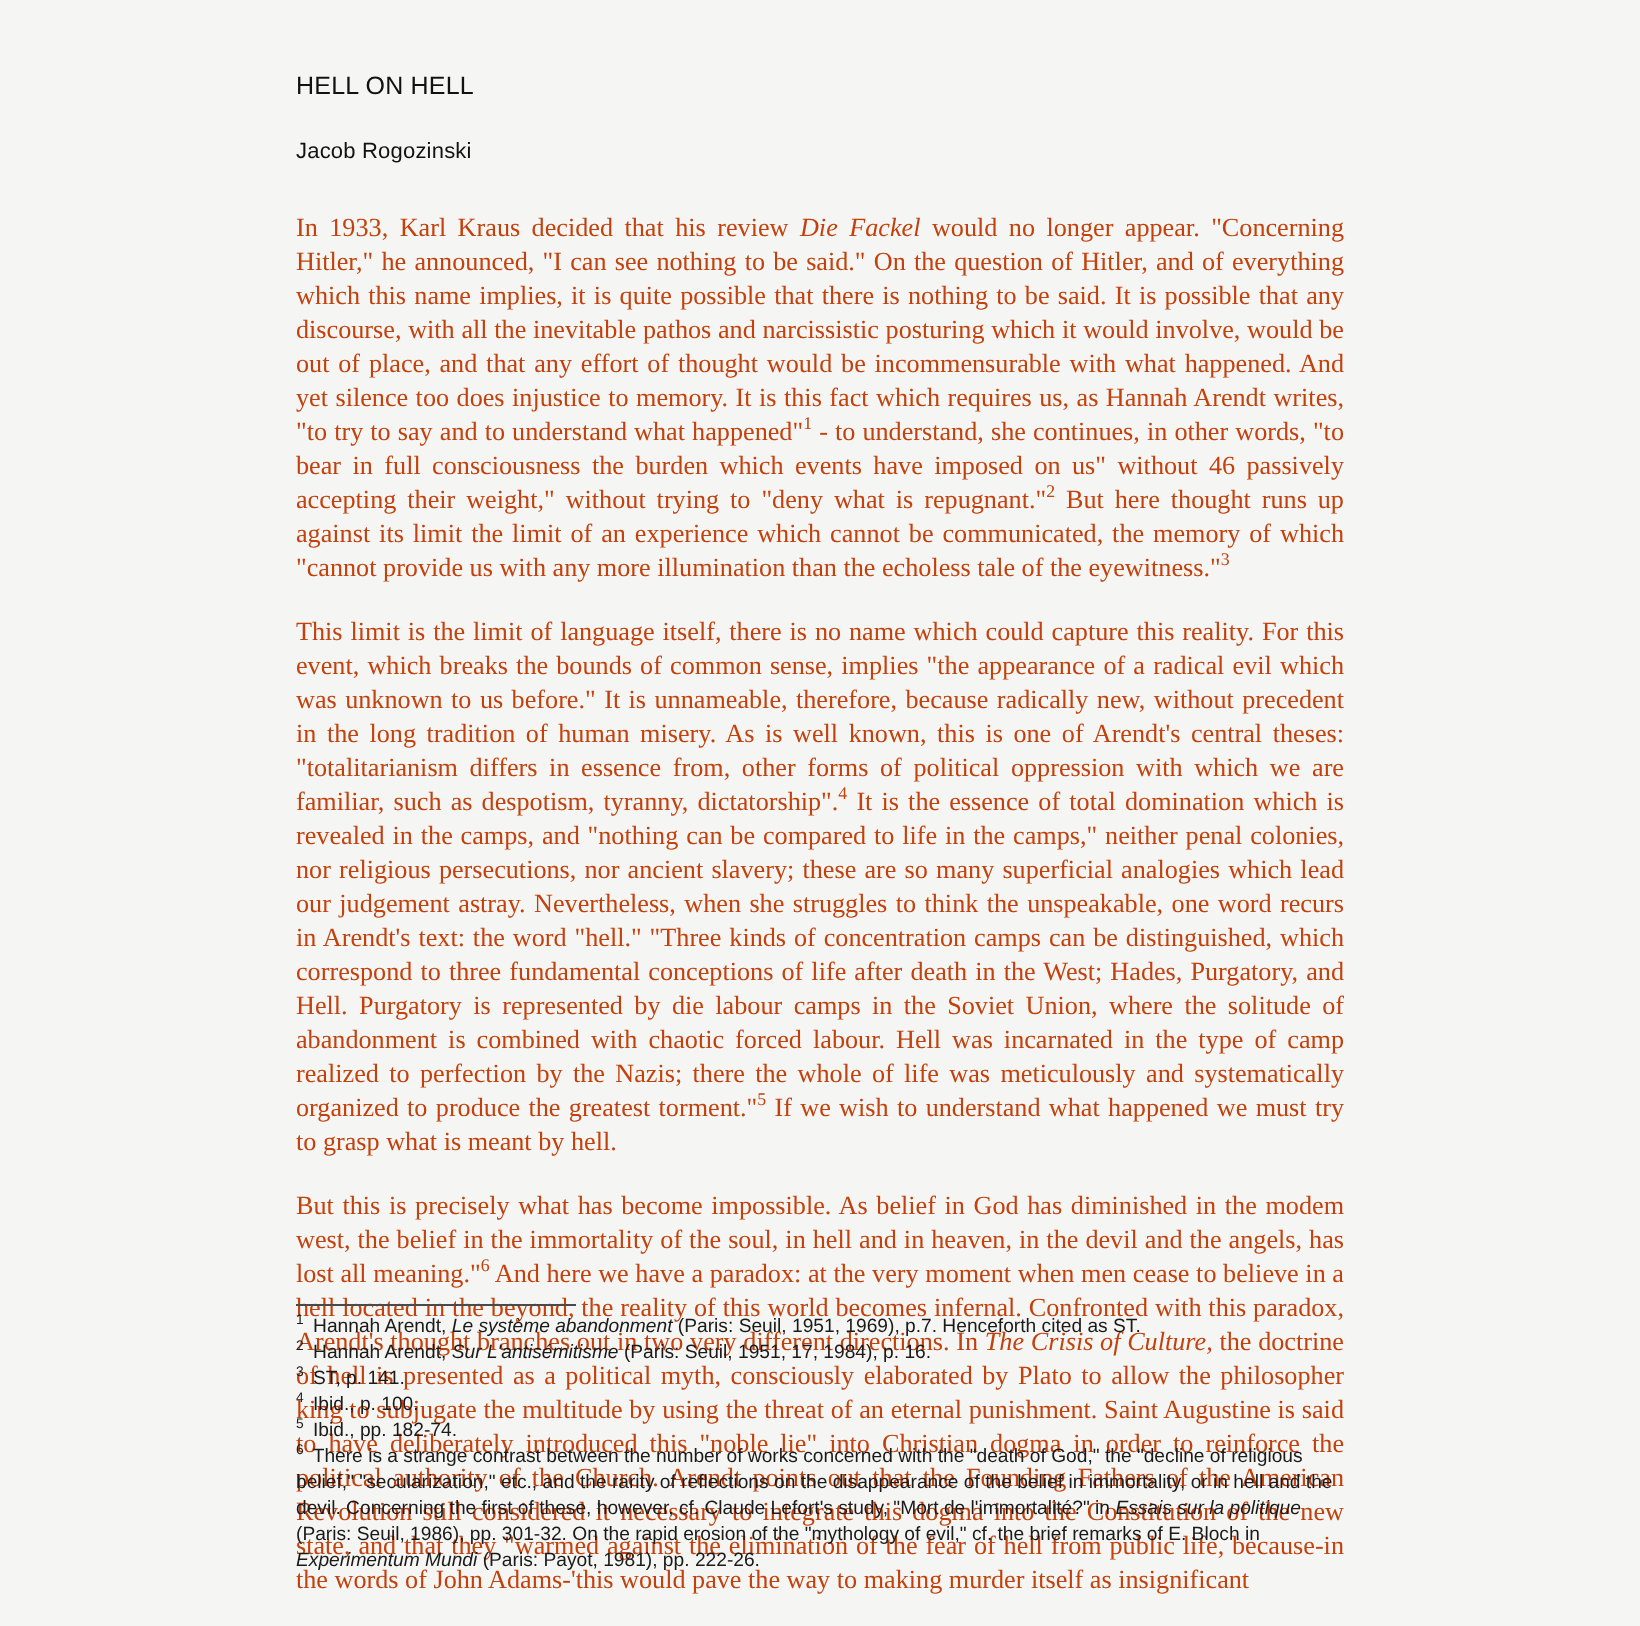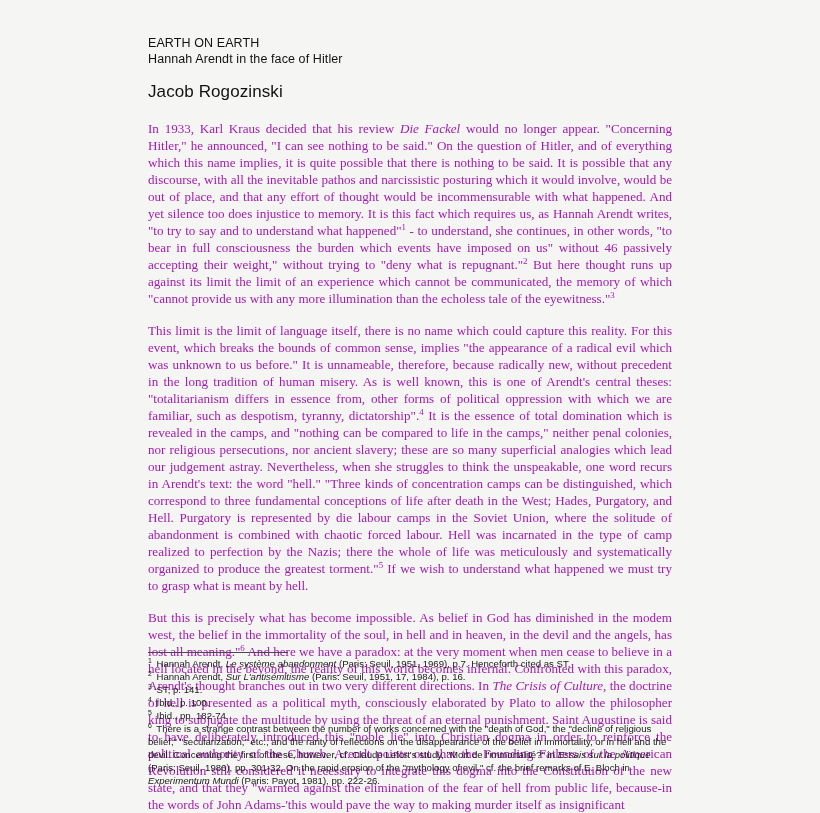--- a/index.html
+++ b/index.html
@@ -25,33 +25,33 @@
     font-family: "Liberation Sans", sans-serif;
     font-size: 12.5px;
     line-height: 15.5px;
     color: #121212;
     letter-spacing: 0.1px;
   }
   .title-main { display: block; }
   .title-sub { display: block; }
   .author {
     font-family: "Liberation Sans", sans-serif;
-    font-size: 17px;
+    font-size: 11px;
     line-height: 15px;
     color: #121212;
     margin-top: 17px;
     letter-spacing: 0.1px;
   }
   .body-text {
     margin-top: 21px;
     font-family: "Liberation Serif", serif;
     font-size: 13.1px;
     line-height: 17.0px;
     text-align: justify;
-    color: #a21caf;
+    color: #c2410c;
   }
   .body-text p {
     margin: 0 0 15px 0;
     text-align: justify;
     text-justify: inter-word;
   }
   .body-text p:last-child { margin-bottom: 0; }
   .body-text i { font-style: italic; }
   sup {
     font-size: 0.68em;
@@ -89,22 +89,21 @@
     margin-right: 2px;
   }
   .fn-long { line-height: 12.8px; }
 </style>
 </head>
 <body>
 
 <div class="page">
 
   <div class="title-block">
-    <span class="title-main">EARTH ON EARTH</span>
-    <span class="title-sub">Hannah Arendt in the face of Hitler</span>
+    <span class="title-main">HELL ON HELL</span>
   </div>
 
   <div class="author">Jacob Rogozinski</div>
 
   <div class="body-text">
 
     <p><span>In 1933, Karl Kraus decided that his review </span><i>Die Fackel</i><span> would no longer appear. "Concerning Hitler," he announced, "I can see nothing to be said." On the question of Hitler, and of everything which this name implies, it is quite possible that there is nothing to be said. It is possible that any discourse, with all the inevitable pathos and narcissistic posturing which it would involve, would be out of place, and that any effort of thought would be incommensurable with what happened. And yet silence too does injustice to memory. It is this fact which requires us, as Hannah Arendt writes, "to try to say and to understand what happened"</span><sup>1</sup><span> - to understand, she continues, in other words, "to bear in full consciousness the burden which events have imposed on us" without 46 passively accepting their weight," without trying to "deny what is repugnant."</span><sup>2</sup><span> But here thought runs up against its limit the limit of an experience which cannot be communicated, the memory of which "cannot provide us with any more illumination than the echoless tale of the eyewitness."</span><sup>3</sup></p>
 
     <p><span>This limit is the limit of language itself, there is no name which could capture this reality. For this event, which breaks the bounds of common sense, implies "the appearance of a radical evil which was unknown to us before." It is unnameable, therefore, because radically new, without precedent in the long tradition of human misery. As is well known, this is one of Arendt's central theses: "totalitarianism differs in essence from, other forms of political oppression with which we are familiar, such as despotism, tyranny, dictatorship".</span><sup>4</sup><span> It is the essence of total domination which is revealed in the camps, and "nothing can be compared to life in the camps," neither penal colonies, nor religious persecutions, nor ancient slavery; these are so many superficial analogies which lead our judgement astray. Nevertheless, when she struggles to think the unspeakable, one word recurs in Arendt's text: the word "hell." "Three kinds of concentration camps can be distinguished, which correspond to three fundamental conceptions of life after death in the West; Hades, Purgatory, and Hell. Purgatory is represented by die labour camps in the Soviet Union, where the solitude of abandonment is combined with chaotic forced labour. Hell was incarnated in the type of camp realized to perfection by the Nazis; there the whole of life was meticulously and systematically organized to produce the greatest torment."</span><sup>5</sup><span> If we wish to understand what happened we must try to grasp what is meant by hell.</span></p>
 

